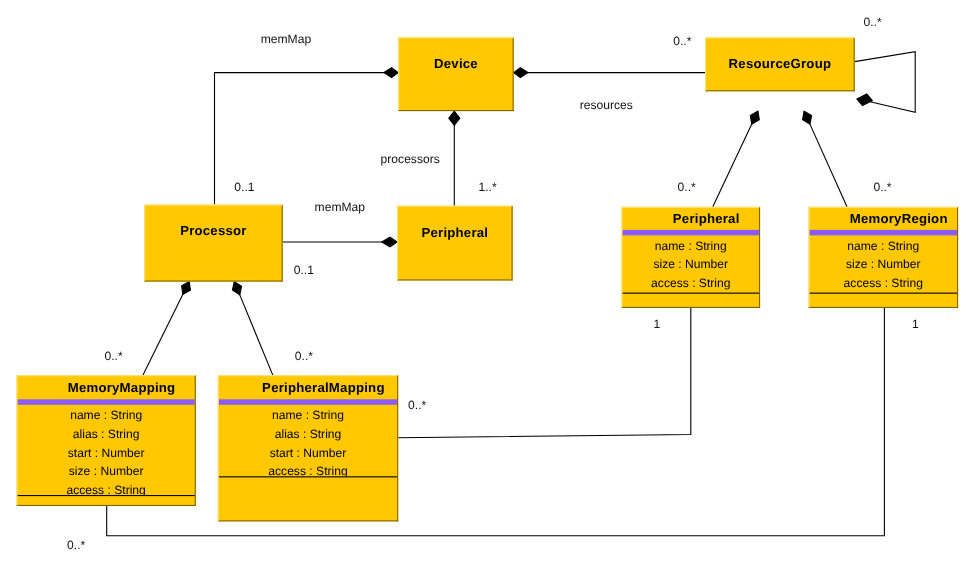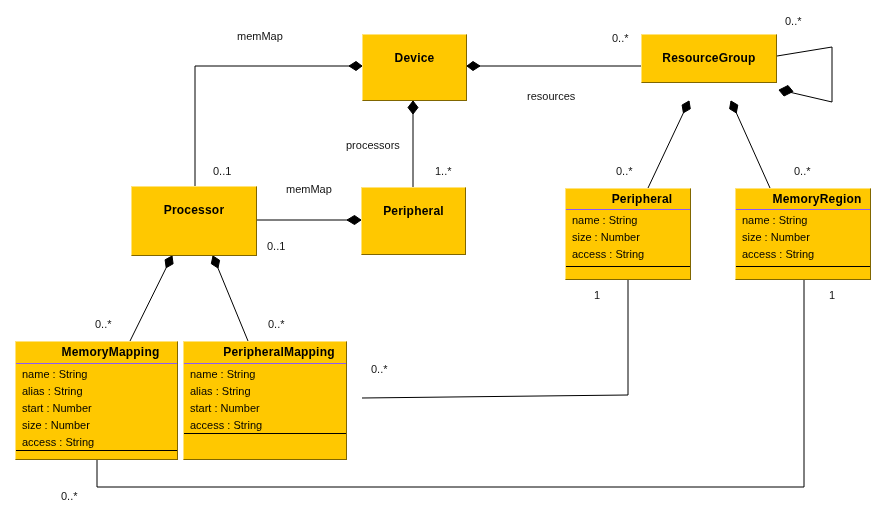--- a/index.html
+++ b/index.html
@@ -12,23 +12,23 @@
     position:absolute; box-sizing:border-box; background:#FFC800;
     border:1px solid; border-color:#ffe37a #806600 #806600 #ffe37a;
     display:flex; flex-direction:column;
   }
   .ttl {
     font-weight:bold; font-size:12px; text-align:center;
     padding-top:16px; letter-spacing:0.2px; flex:0 0 auto;
   }
   .ttl.cmp-ttl { padding-top:3px; height:20px; box-sizing:border-box;margin-left:28px; }
   .attrs {
-    border-top:1px solid #8b5cf6; box-sizing:border-box;
+    border-top:5px solid #8b5cf6; box-sizing:border-box;
     font-size:11px; line-height:17px; padding:2px 6px 0 6px;
-    overflow:hidden; flex:0 0 auto;
+    overflow:hidden; flex:0 0 auto;text-align:center;
   }
   .empty-cmp { border-top:1px solid #000; flex:1 1 auto; }
   .lbl {
     position:absolute; font-size:11px; white-space:nowrap; color:#111;
   }
 </style>
 </head>
 <body>
 
 <div class="stage">
@@ -130,21 +130,21 @@
     <div class="attrs" style="height:87px">
       <div>name : String</div>
       <div>alias : String</div>
       <div>start : Number</div>
       <div>size : Number</div>
       <div>access : String</div>
     </div>
     <div class="empty-cmp"></div>
   </div>
 
-  <div class="cls" style="left:183px;top:341px;width:164px;height:119px">
+  <div class="cls" style="left:198px;top:341px;width:164px;height:133px">
     <div class="ttl cmp-ttl" style="height:21px">PeripheralMapping</div>
     <div class="attrs" style="height:70px">
       <div>name : String</div>
       <div>alias : String</div>
       <div>start : Number</div>
       <div>access : String</div>
     </div>
     <div class="empty-cmp"></div>
   </div>
 

